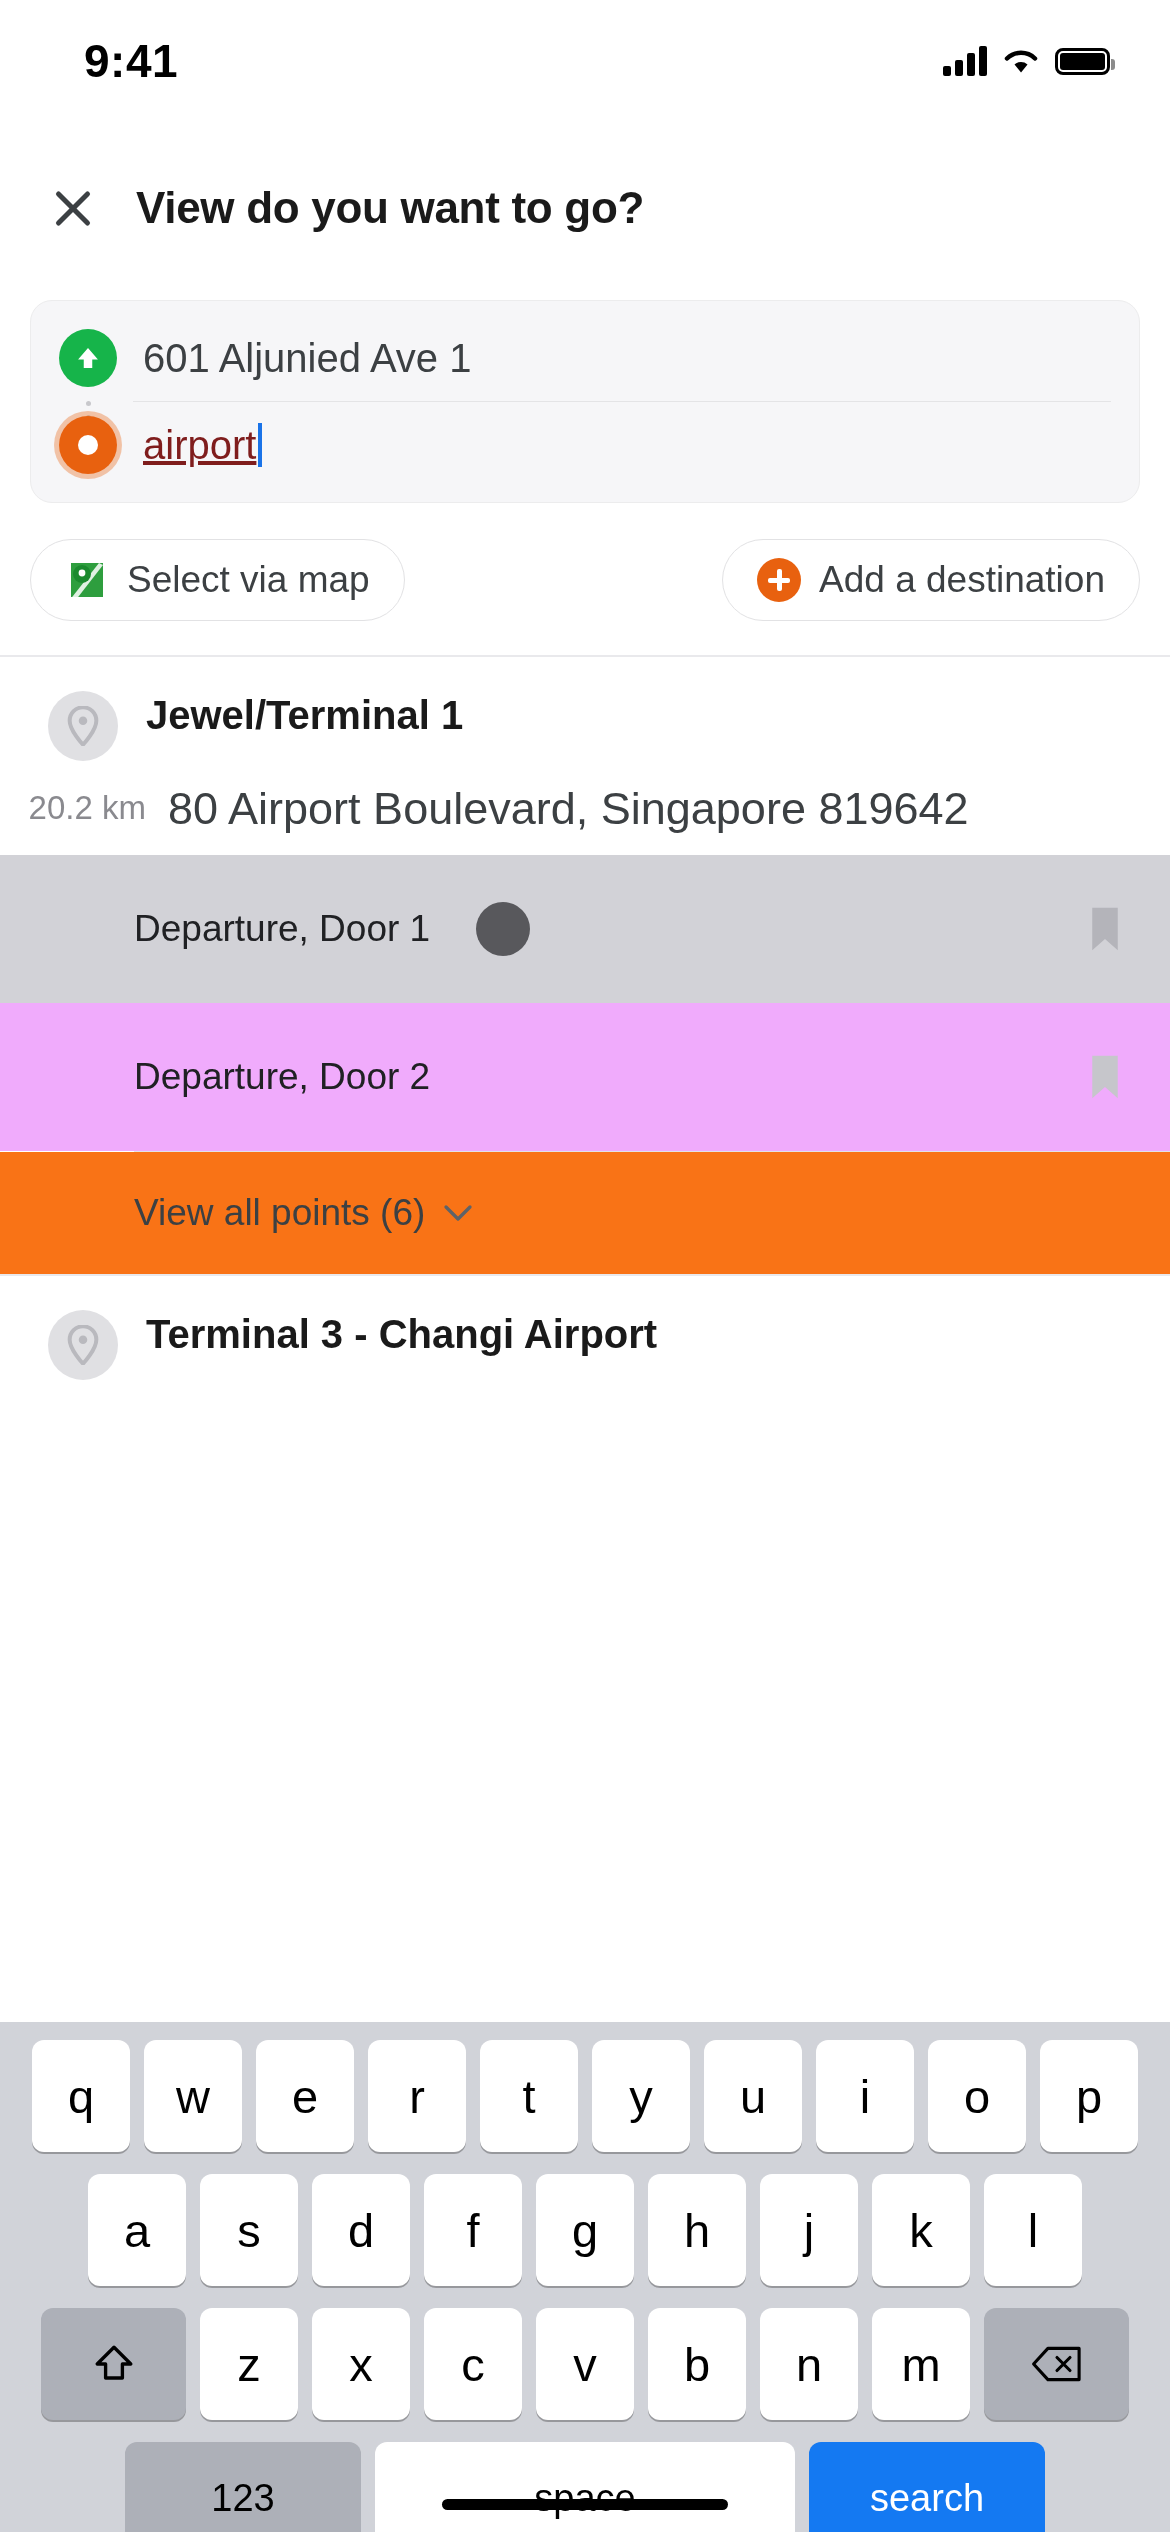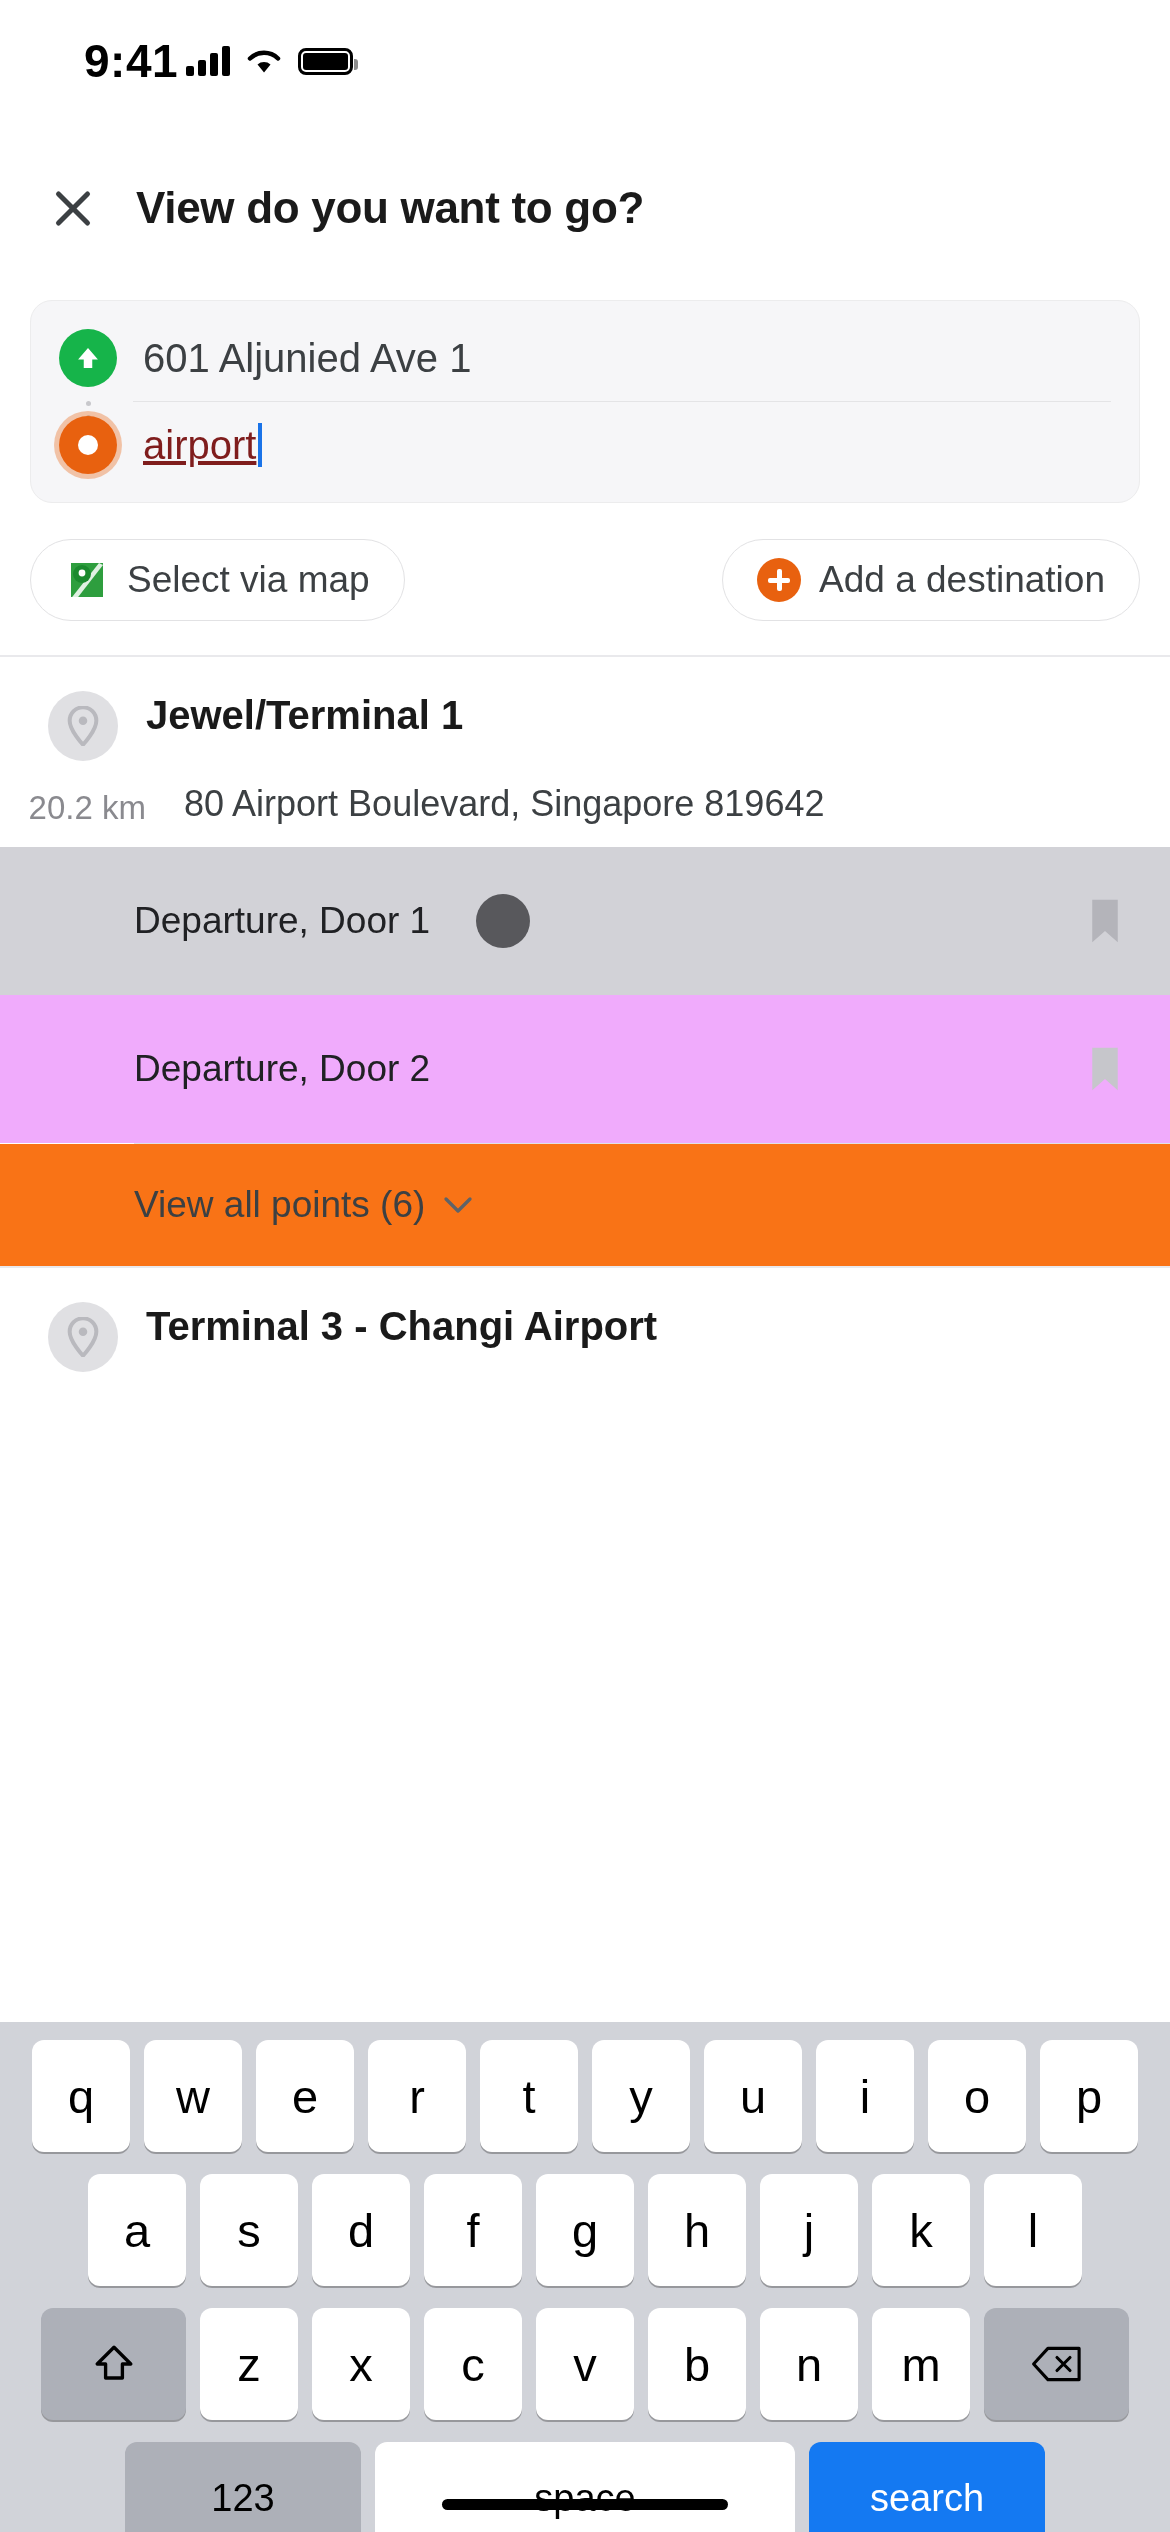--- a/index.html
+++ b/index.html
@@ -7,21 +7,21 @@
   body {
     font-family:"Liberation Sans", sans-serif;
     background:#ffffff;
     overflow:hidden;
     position:relative;
   }
 
   
   .statusbar{
     height:122px;
-    display:flex; align-items:center; 
+    display:flex; align-items:center; justify-content:space-between;
     padding:0 60px 0 84px;
     gap:8px;
   }
   .sb-time{ font-size:46px; font-weight:700; letter-spacing:0.5px; color:#000; }
   .sb-right{ display:flex; align-items:center; gap:16px; }
   .bars{ display:flex; align-items:flex-end; gap:4px; height:30px; }
   .bars i{ display:block; width:8px; background:#000; border-radius:2px; }
   .bars i:nth-child(1){height:10px}
   .bars i:nth-child(2){height:16px}
   .bars i:nth-child(3){height:23px}
@@ -114,21 +114,21 @@
     margin:8px 28px 0 48px;
     display:flex;align-items:center;justify-content:center;
   }
   .loc-pin svg{ width:34px;height:40px;}
   .result-name{ font-size:40px; font-weight:700; color:#1a1a1a; padding-top:10px;}
   .result-sub{ display:flex; align-items:flex-start; margin-top:22px;}
   .result-dist{
     width:146px; flex:none; text-align:right; font-size:33px; color:#8a8a8f;
     padding-top:6px;
   }
-  .result-addr{ font-size:36px; color:#3c4043; margin-left:38px;}
+  .result-addr{ font-size:45px; color:#3c4043; margin-left:22px;}
 
   .subitem{
     height:148px; display:flex; align-items:center; position:relative;
     padding:0 48px 0 134px; background:#f0abfc;
   }
   .subitem.pressed{ background:#d2d2d7; }
   .subitem-label{ font-size:37px; color:#202124; }
   .ripple{
     width:54px;height:54px;border-radius:50%;background:#58585c;
     margin-left:46px;

